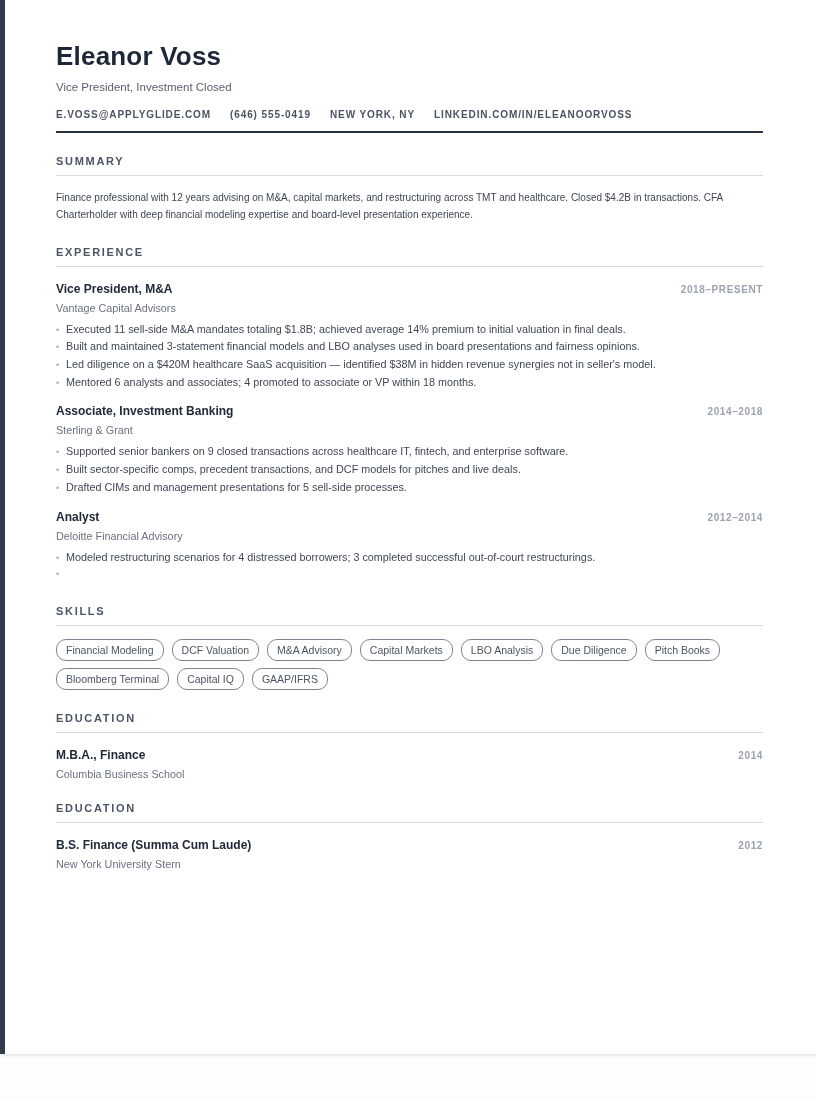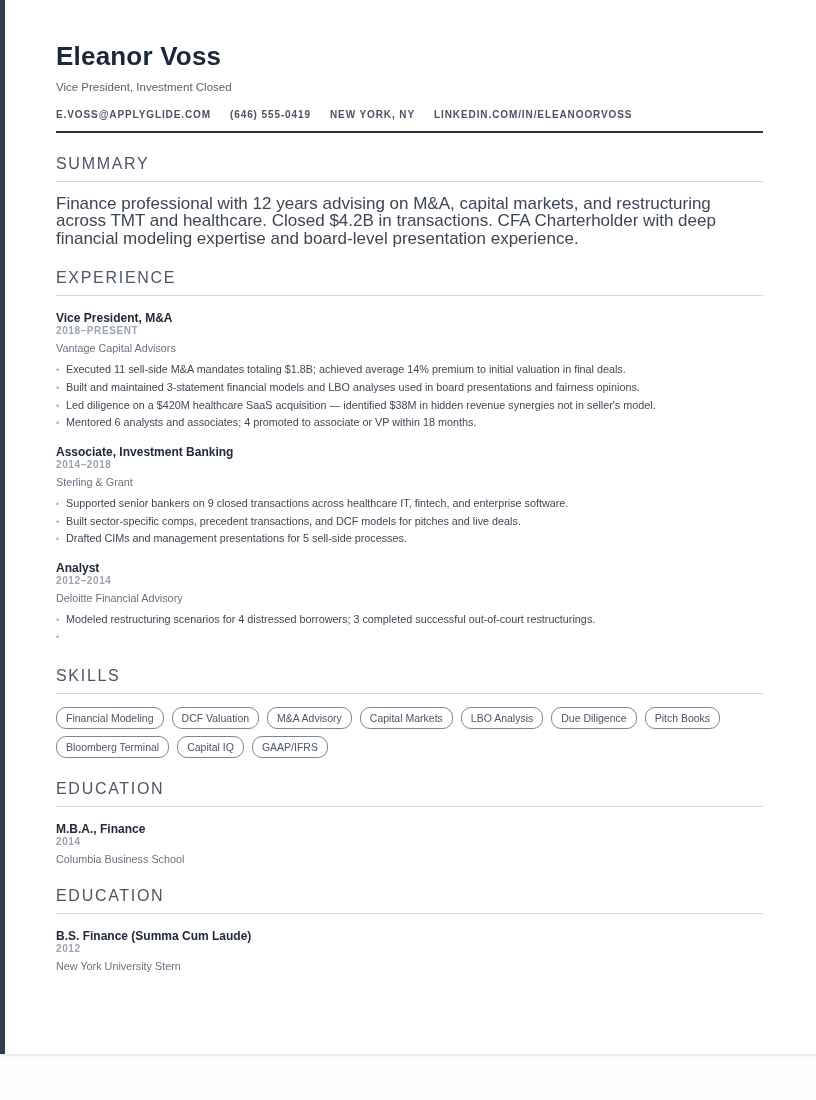--- a/index.html
+++ b/index.html
@@ -51,46 +51,45 @@
   }
   .dark-rule {
     margin-top: 11px;
     height: 2px;
     background: #2a3341;
   }
 
   
   .section { margin-top: 22px; }
   .section-heading {
-    font-size: 16px;
-    font-weight: 400;
+    font-size: 11px;
+    font-weight: 700;
     letter-spacing: 1.7px;
     color: #4b5566;
   }
   .section-rule {
     margin-top: 8px;
     height: 1px;
     background: #d6d9de;
   }
   .summary-text {
     margin-top: 13px;
-    font-size: 17px;
+    font-size: 10px;
     line-height: 17.5px;
     color: #3d4654;
     max-width: 706px;
   }
 
   
   .entry { margin-top: 15px; }
   .entry + .entry { margin-top: 13px; }
   .entry-header {
     display: flex;
     justify-content: space-between;
     align-items: baseline;
-    flex-direction: column;
   }
   .entry-title {
     font-size: 12px;
     font-weight: 700;
     color: #202a39;
   }
   .entry-dates {
     font-size: 10px;
     font-weight: 700;
     letter-spacing: 0.6px;

